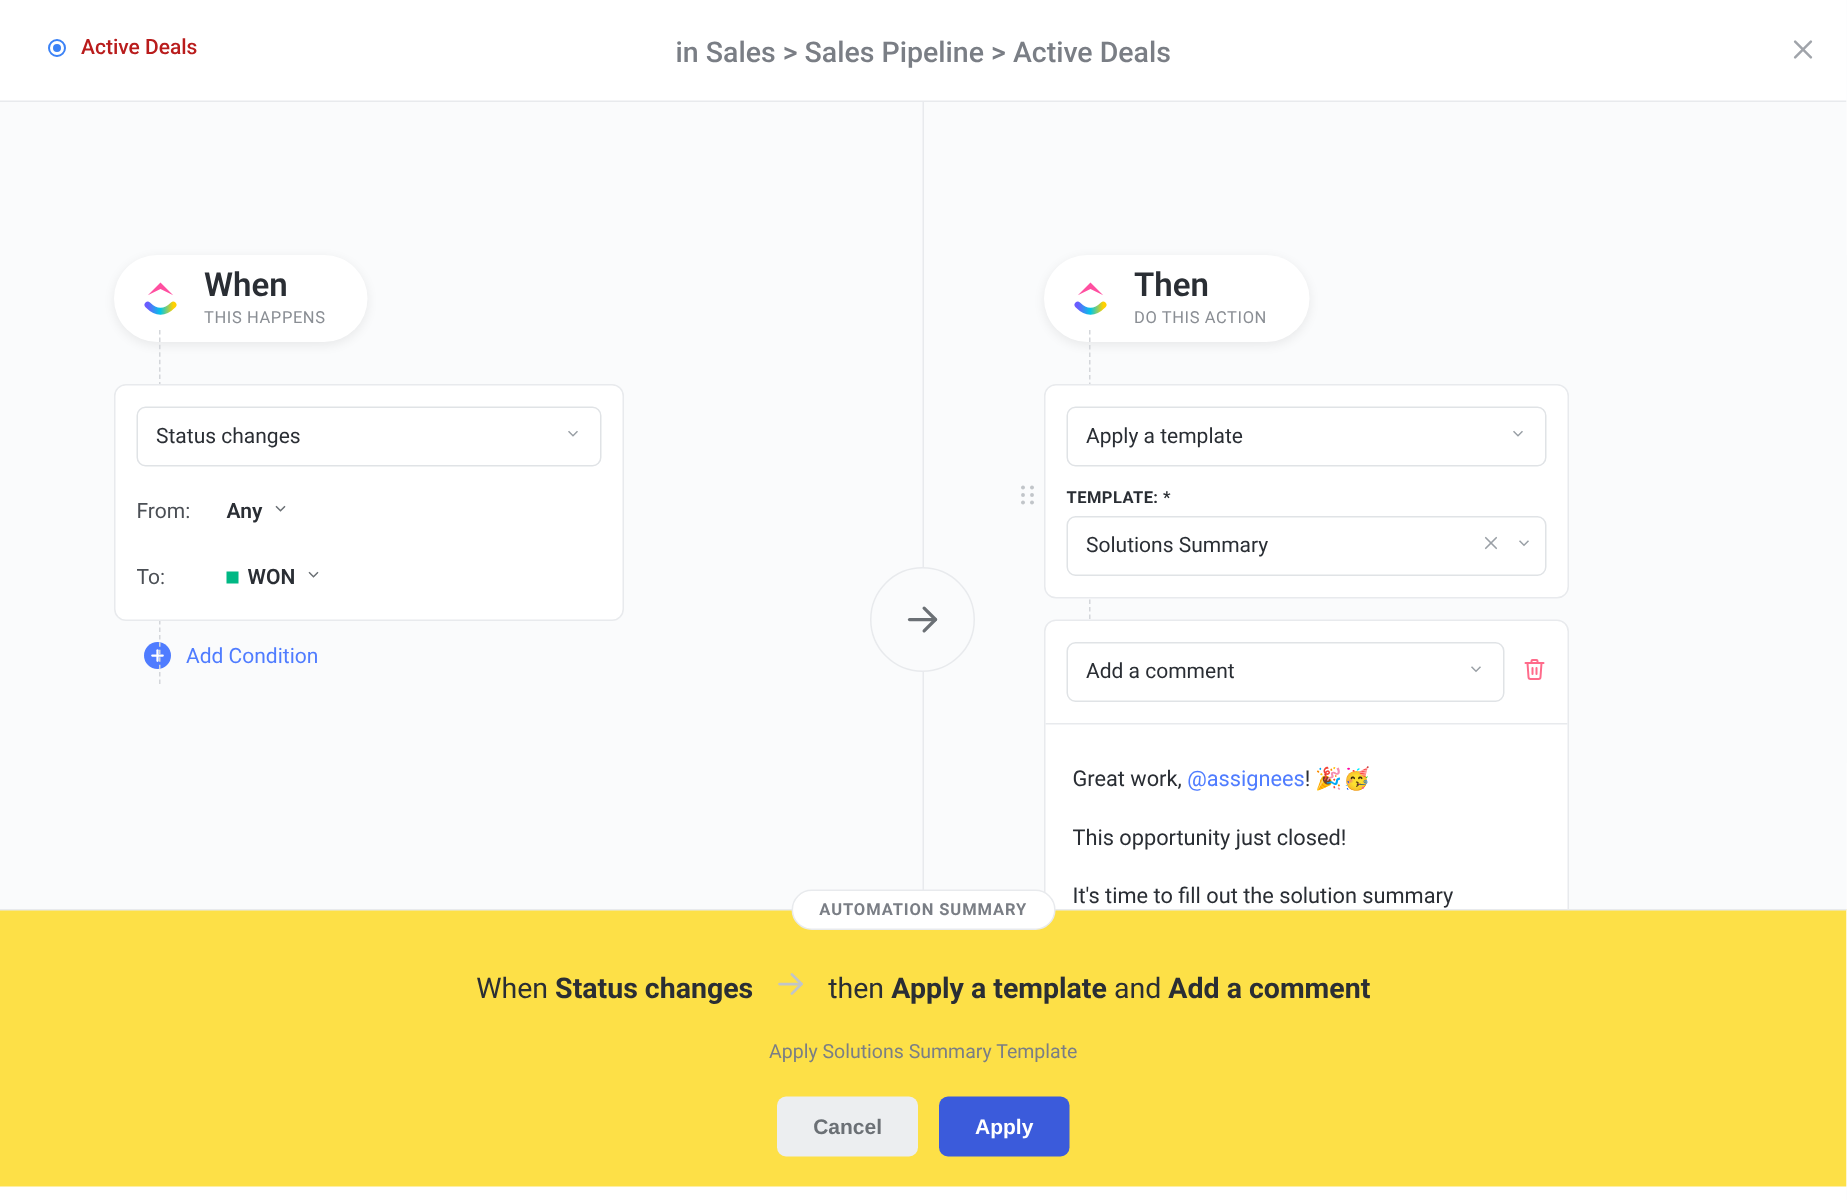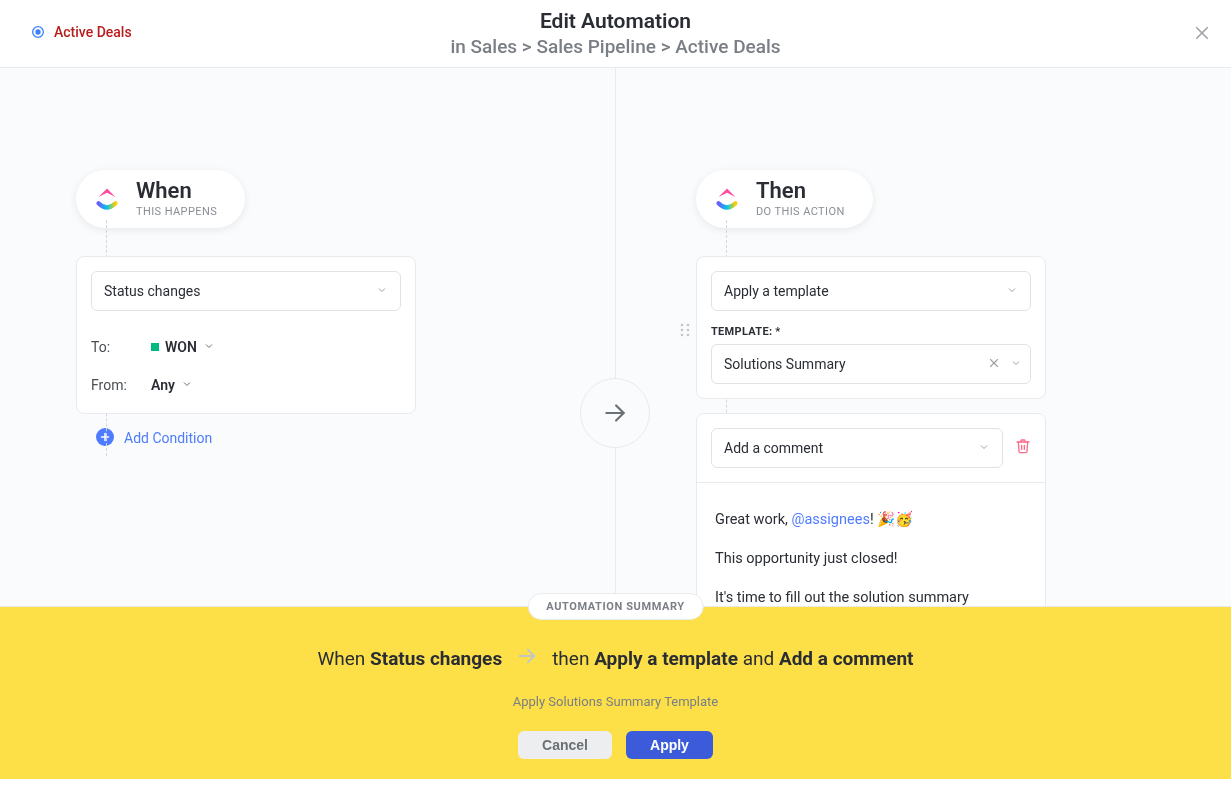--- a/index.html
+++ b/index.html
@@ -209,21 +209,21 @@
   .summary-line .arrow { color:#c1c5c9; }
   .summary-desc {
     margin-top: 22px;
     font-size: 13px;
     color: #7a7e85;
   }
   .btn-row { margin-top: 22px; display:flex; justify-content:center; gap:14px; }
   .btn {
     border: none;
     border-radius: 6px;
-    height: 28px;
+    height: 40px;
     padding: 0 24px;
     font-size: 14px;
     font-weight: 600;
     cursor:pointer;
   }
   .btn-cancel { background:#eceef0; color:#6b7075; }
   .btn-save   { background:#3b5bdb; color:#fff; }
   
   .chev svg { width:12px; height:12px; }
 </style>
@@ -234,21 +234,20 @@
   <div class="loc">
     <span class="pin-icon">
       <svg viewBox="0 0 24 24" fill="none" stroke="currentColor" stroke-width="2">
         <circle cx="12" cy="12" r="8"></circle>
           <circle cx="12" cy="12" r="3" fill="currentColor"></circle>
       </svg>
     </span>
     <span>Active Deals</span>
   </div>
   <div class="title-stack">
-    <div class="title-main">Edit Automation</div>
     <div class="title-bc">in Sales &gt; Sales Pipeline &gt; Active Deals</div>
   </div>
   <div class="close-btn">
     <svg viewBox="0 0 24 24" fill="none" stroke="currentColor" stroke-width="2.2" stroke-linecap="round">
       <line x1="5" y1="5" x2="19" y2="19"></line>
         <line x1="19" y1="5" x2="5" y2="19"></line>
     </svg>
   </div>
 </div>
 
@@ -305,36 +304,36 @@
 
     <div class="card" style="padding:14px 14px 20px;">
       <div class="select">
         <span>Status changes</span>
         <span class="chev">
           <svg viewBox="0 0 24 24" fill="none" stroke="currentColor" stroke-width="2">
               <polyline points="6 9 12 15 18 9"></polyline>
             </svg>
         </span>
       </div>
+      <div class="label-row">
+        <span class="lbl">From:</span>
+        <span class="pick">
+          <span>Any</span>
+          <span class="chev">
+            <svg viewBox="0 0 24 24" fill="none" stroke="currentColor" stroke-width="2">
+                <polyline points="6 9 12 15 18 9"></polyline>
+              </svg>
+          </span>
+        </span>
+      </div>
       <div class="label-row" style="margin-top:28px;">
         <span class="lbl">To:</span>
         <span class="pick">
           <span class="status-dot"></span>
           <span>WON</span>
-          <span class="chev">
-            <svg viewBox="0 0 24 24" fill="none" stroke="currentColor" stroke-width="2">
-                <polyline points="6 9 12 15 18 9"></polyline>
-              </svg>
-          </span>
-        </span>
-      </div>
-      <div class="label-row">
-        <span class="lbl">From:</span>
-        <span class="pick">
-          <span>Any</span>
           <span class="chev">
             <svg viewBox="0 0 24 24" fill="none" stroke="currentColor" stroke-width="2">
                 <polyline points="6 9 12 15 18 9"></polyline>
               </svg>
           </span>
         </span>
       </div>
     </div>
 
     <div class="add-condition">

